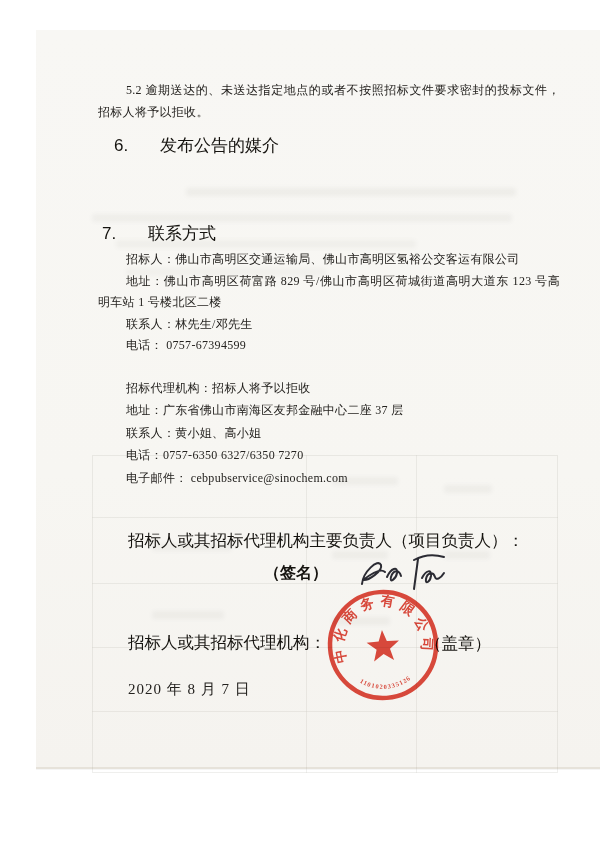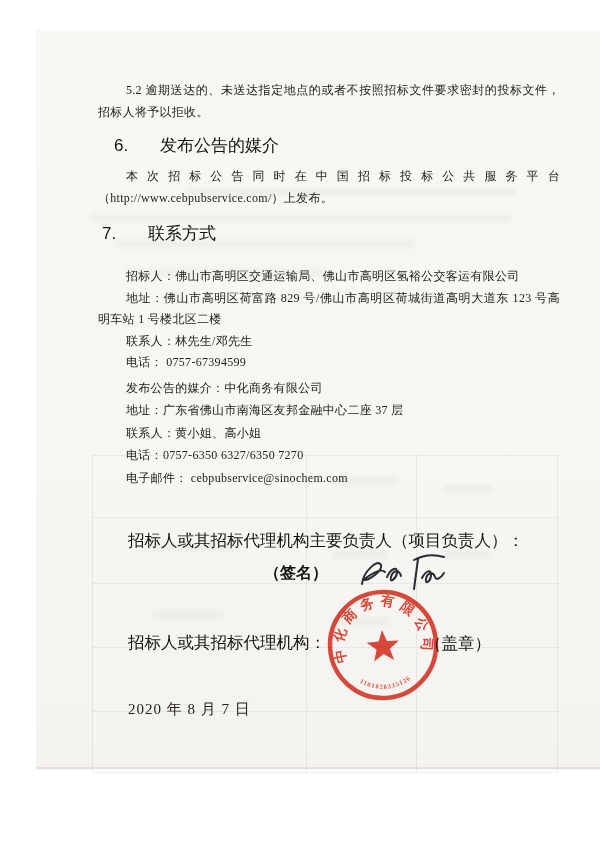--- a/index.html
+++ b/index.html
@@ -56,35 +56,34 @@
     <div class="bleed smudge" style="left:150px;top:158px;width:330px;height:8px;opacity:.5"></div>
     <div class="bleed smudge" style="left:56px;top:184px;width:420px;height:8px;opacity:.45"></div>
     <div class="bleed smudge" style="left:80px;top:210px;width:300px;height:8px;opacity:.4"></div>
     <div class="bleed smudge" style="left:90px;top:238px;width:200px;height:8px;opacity:.35"></div>
 
     <div class="txt indent" style="left:54px;top:50px;width:462px">5.2 逾期送达的、未送达指定地点的或者不按照招标文件要求密封的投标文件，招标人将予以拒收。</div>
 
     <div class="h" style="left:78px;top:104px">
       <span class="num">6.</span><span>发布公告的媒介</span>
     </div>
-    <div class="txt indent" style="left:54px;top:136px;width:462px">本次招标公告同时在中国招标投标公共服务平台（http://www.cebpubservice.com/）上发布。</div>
 
     <div class="h" style="left:66px;top:192px">
       <span class="num">7.</span><span>联系方式</span>
     </div>
 
-    <div class="txt" style="left:54px;top:236px;width:462px">
+    <div class="txt" style="left:54px;top:219px;width:462px">
       <div class="cline">招标人：佛山市高明区交通运输局、佛山市高明区氢裕公交客运有限公司</div>
       <div class="cline">地址：佛山市高明区荷富路 829 号/佛山市高明区荷城街道高明大道东 123 号高明车站 1 号楼北区二楼</div>
       <div class="cline">联系人：林先生/邓先生</div>
       <div class="cline">电话： 0757-67394599</div>
     </div>
 
     <div class="txt" style="left:54px;top:347px;width:462px;line-height:22.4px">
-      <div class="cline">发布公告的媒介：中化商务有限公司</div>
+      <div class="cline">招标代理机构：招标人将予以拒收</div>
       <div class="cline">地址：广东省佛山市南海区友邦金融中心二座 37 层</div>
       <div class="cline">联系人：黄小姐、高小姐</div>
       <div class="cline">电话：0757-6350 6327/6350 7270</div>
       <div class="cline">电子邮件： cebpubservice@sinochem.com</div>
     </div>
 
     <div class="bold-line" style="left:92px;top:500px">招标人或其招标代理机构主要负责人（项目负责人）：</div>
 
     <div class="sign-label" style="left:228px;top:533px">（签名）</div>
 
@@ -109,16 +108,16 @@
         <path id="arcBottom" d="M -33,29 A 43.9,43.9 0 0 0 33,29" fill="none"></path>
       </defs>
       <text font-size="13.5" fill="#dd3b2d" letter-spacing="5.5" font-weight="bold">
         <textPath href="#arcTop" startOffset="50%" text-anchor="middle">中化商务有限公司</textPath>
       </text>
       <text font-size="6.4" fill="#dd3b2d" letter-spacing="1.1" font-weight="bold" font-family="Liberation Sans, sans-serif">
         <textPath href="#arcBottom" startOffset="50%" text-anchor="middle">1101020335126</textPath>
       </text>
     </svg>
 
-    <div class="date-line" style="left:92px;top:670px">2020 年 8 月 7 日</div>
+    <div class="date-line" style="left:92px;top:650px">2020 年 8 月 7 日</div>
 
   </div>
 </div>
 
 </body></html>

